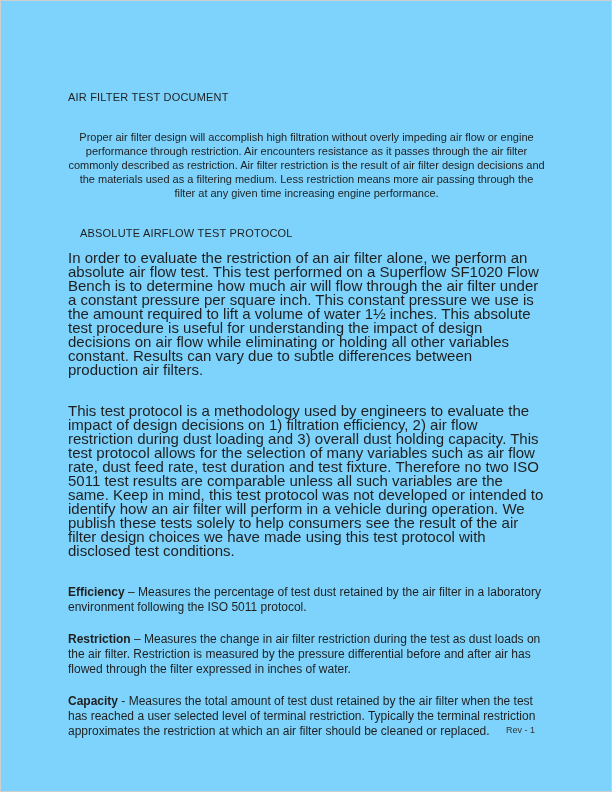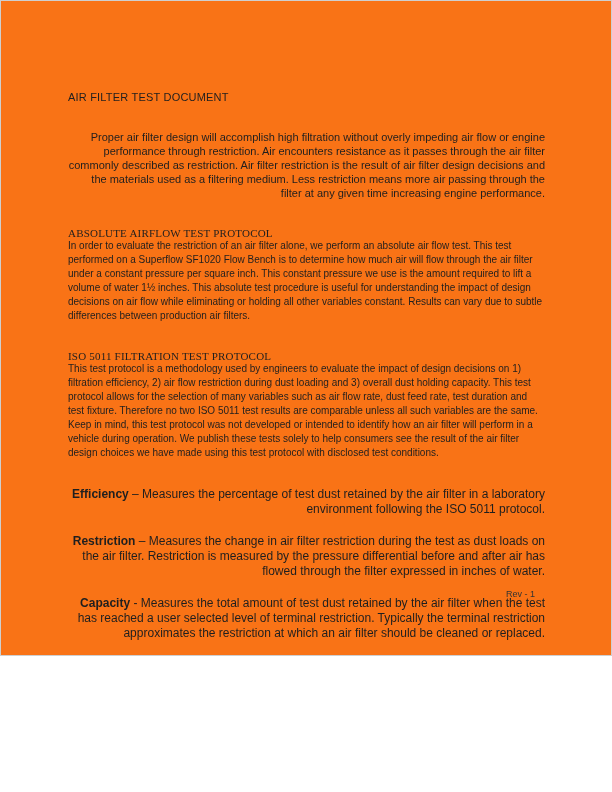--- a/index.html
+++ b/index.html
@@ -9,52 +9,50 @@
   }
   body {
     width: 612px;
     height: 792px;
     font-family: "Liberation Sans", sans-serif;
   }
   .page {
     position: relative;
     box-sizing: border-box;
     width: 612px;
-    height: 656px;
-    background: #f97316;
+    height: 792px;
+    background: #7dd3fc;
     border: 1px solid #cfcfcf;
     padding: 90px 66px 0 67px;
     color: #1f1f1f;
   }
   .doc-title {
     font-size: 11px;
     font-weight: normal;
     letter-spacing: 0.2px;
     margin: 0 0 27px 0;
   }
   .para {
     font-size: 11px;
     line-height: 14px;
     margin: 0 0 27px 0;
-    text-align: right;
+    text-align: center;
   }
   .section-heading {
     font-size: 11px;
     font-weight: normal;
     letter-spacing: 0.2px;
-    margin: 0;
-    font-family: Liberation Serif, serif;
+    margin: 12px;
   }
   .section-body {
-    font-size: 10px;
+    font-size: 15px;
     line-height: 14px;
     margin: 0 0 27px 0;
   }
   .definitions {
-    text-align: right;
   }
   .definition {
     font-size: 12px;
     line-height: 15px;
     margin: 0 0 17px 0;
   }
   .definition .term {
     font-weight: bold;
   }
   .page-footer {
@@ -73,21 +71,20 @@
   <h1 class="doc-title">AIR FILTER TEST DOCUMENT</h1>
 
   <p class="para">Proper air filter design will accomplish high filtration without overly impeding air flow or engine performance through restriction. Air encounters resistance as it passes through the air filter commonly described as restriction. Air filter restriction is the result of air filter design decisions and the materials used as a filtering medium. Less restriction means more air passing through the filter at any given time increasing engine performance.</p>
 
   <section>
     <h2 class="section-heading">ABSOLUTE AIRFLOW TEST PROTOCOL</h2>
     <p class="section-body">In order to evaluate the restriction of an air filter alone, we perform an absolute air flow test. This test performed on a Superflow SF1020 Flow Bench is to determine how much air will flow through the air filter under a constant pressure per square inch. This constant pressure we use is the amount required to lift a volume of water 1½ inches. This absolute test procedure is useful for understanding the impact of design decisions on air flow while eliminating or holding all other variables constant.  Results can vary due to subtle differences between production air filters.</p>
   </section>
 
   <section>
-    <h2 class="section-heading">ISO 5011 FILTRATION TEST PROTOCOL</h2>
     <p class="section-body">This test protocol is a methodology used by engineers to evaluate the impact of design decisions on 1) filtration efficiency, 2) air flow restriction during dust loading and 3) overall dust holding capacity. This test protocol allows for the selection of many variables such as air flow rate, dust feed rate, test duration and test fixture. Therefore no two ISO 5011 test results are comparable unless all such variables are the same. Keep in mind, this test protocol was not developed or intended to identify how an air filter will perform in a vehicle during operation.  We publish these tests solely to help consumers see the result of the air filter design choices we have made using this test protocol with disclosed test conditions.</p>
   </section>
 
   <div class="definitions">
 
     <p class="definition"><span class="term">Efficiency</span><span> – Measures the percentage of test dust retained by the air filter in a laboratory environment following the ISO 5011 protocol.</span></p>
 
     <p class="definition"><span class="term">Restriction</span><span> – Measures the change in air filter restriction during the test as dust loads on the air filter. Restriction is measured by the pressure differential before and after air has flowed through the filter expressed in inches of water.</span></p>
 
     <p class="definition"><span class="term">Capacity</span><span> - Measures the total amount of test dust retained by the air filter when the test has reached a user selected level of terminal restriction. Typically the terminal restriction approximates the restriction at which an air filter should be cleaned or replaced.</span></p>

